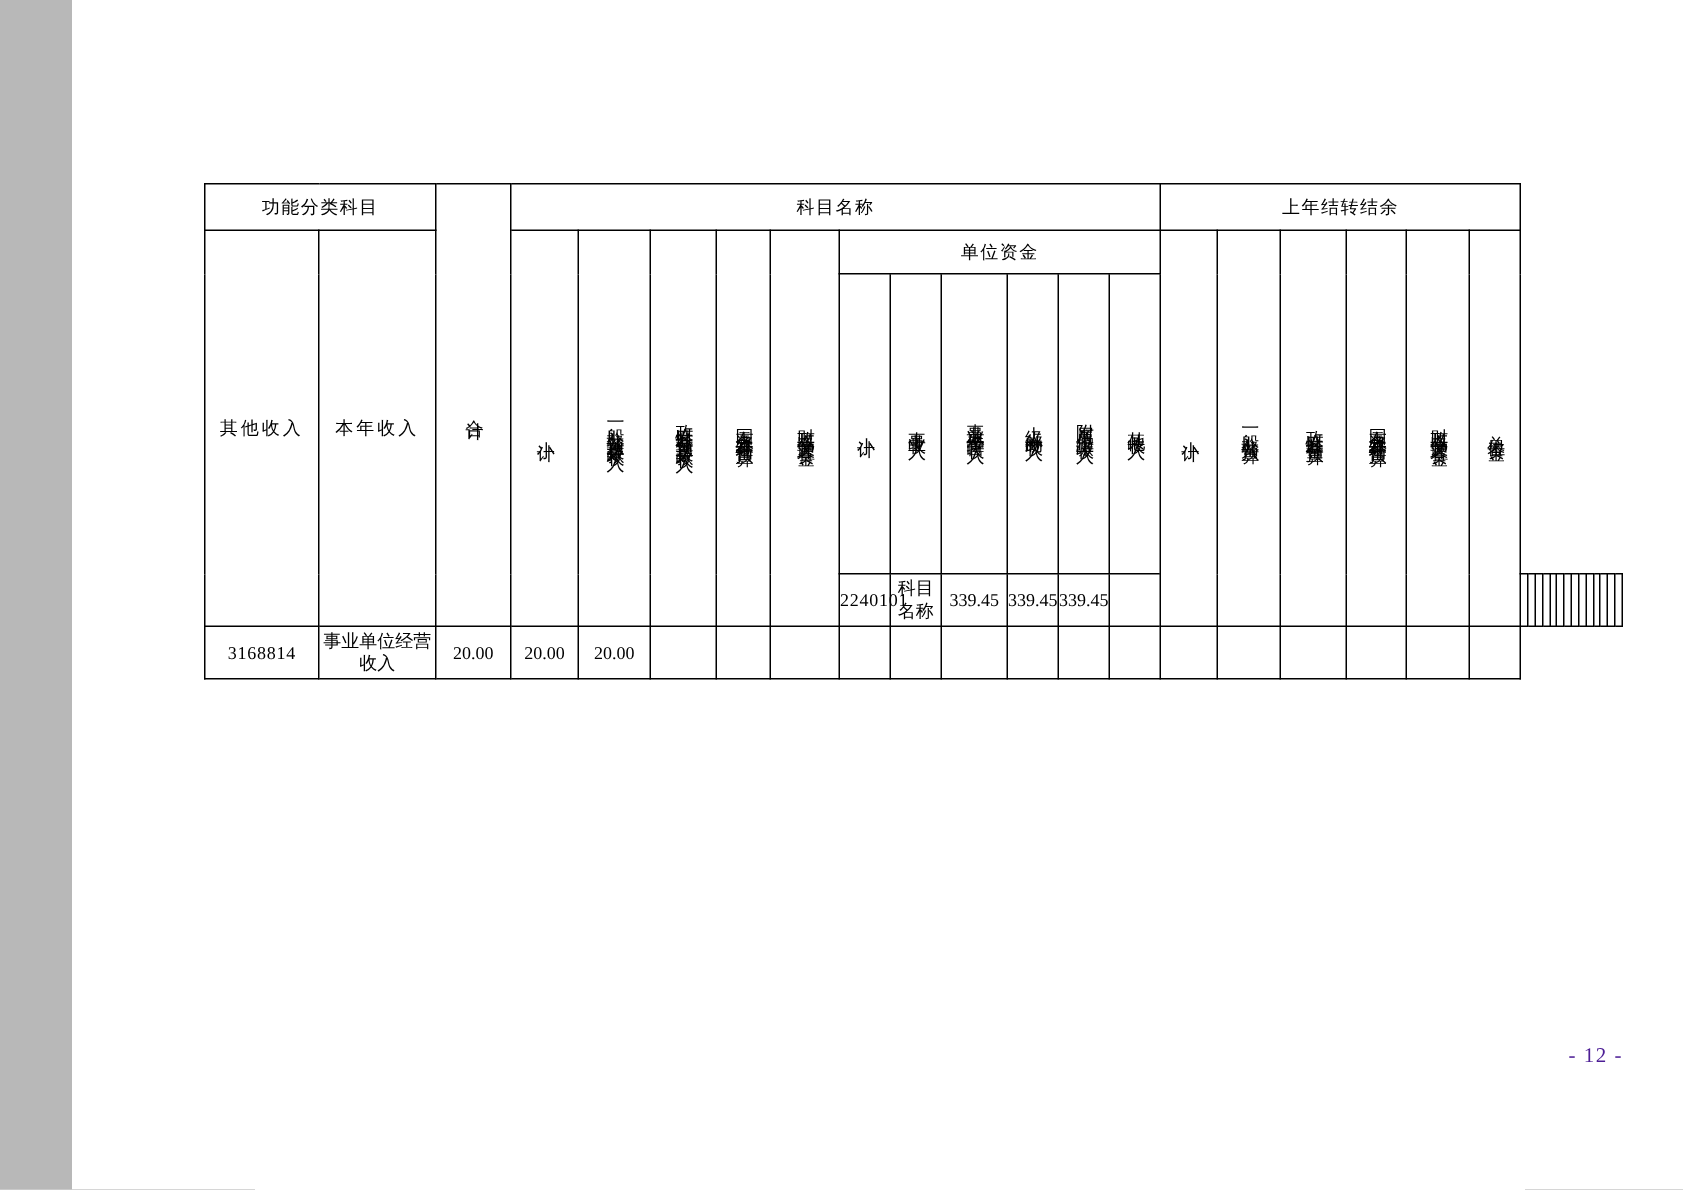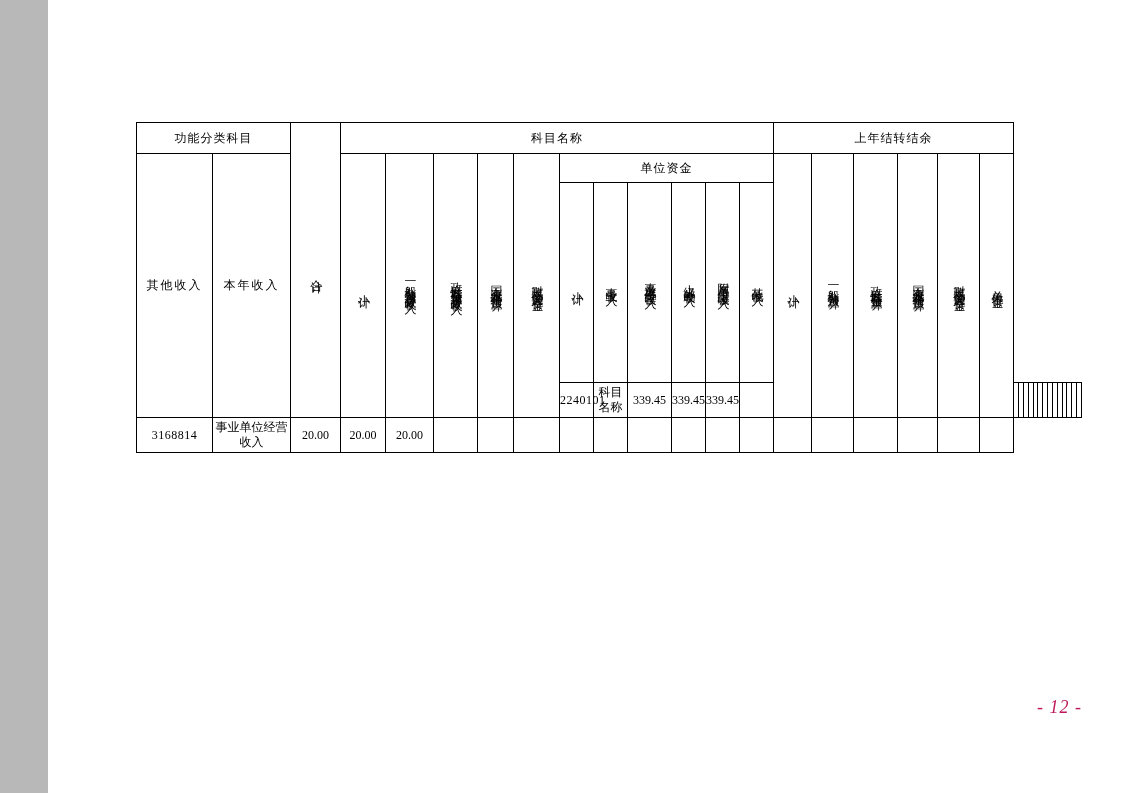--- a/index.html
+++ b/index.html
@@ -74,24 +74,23 @@
     text-align: center;
     font-family: Liberation Serif, serif;
   }
   tr.data-row td {
     height: 34px;
   }
   .pagenum {
     position: absolute;
     right: 88px;
     top: 697px;
-    font-size: 18px;
+    font-size: 14px;
     letter-spacing: 1px;
-    color: #be185d;
-    font-style: italic;
+    color: #4c1d95;
   }
   .hdr-label {
     display: inline-block;
     letter-spacing: 2px;
   }
 </style>
 </head>
 <body>
 
 <div class="page">

